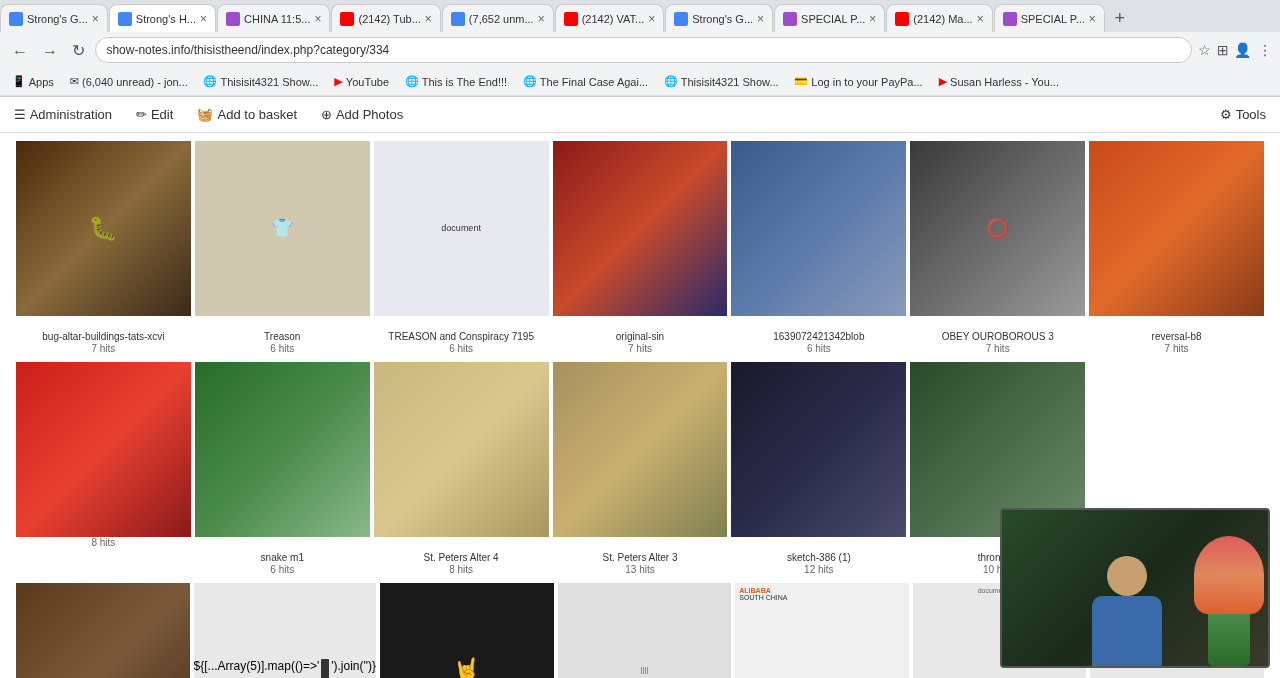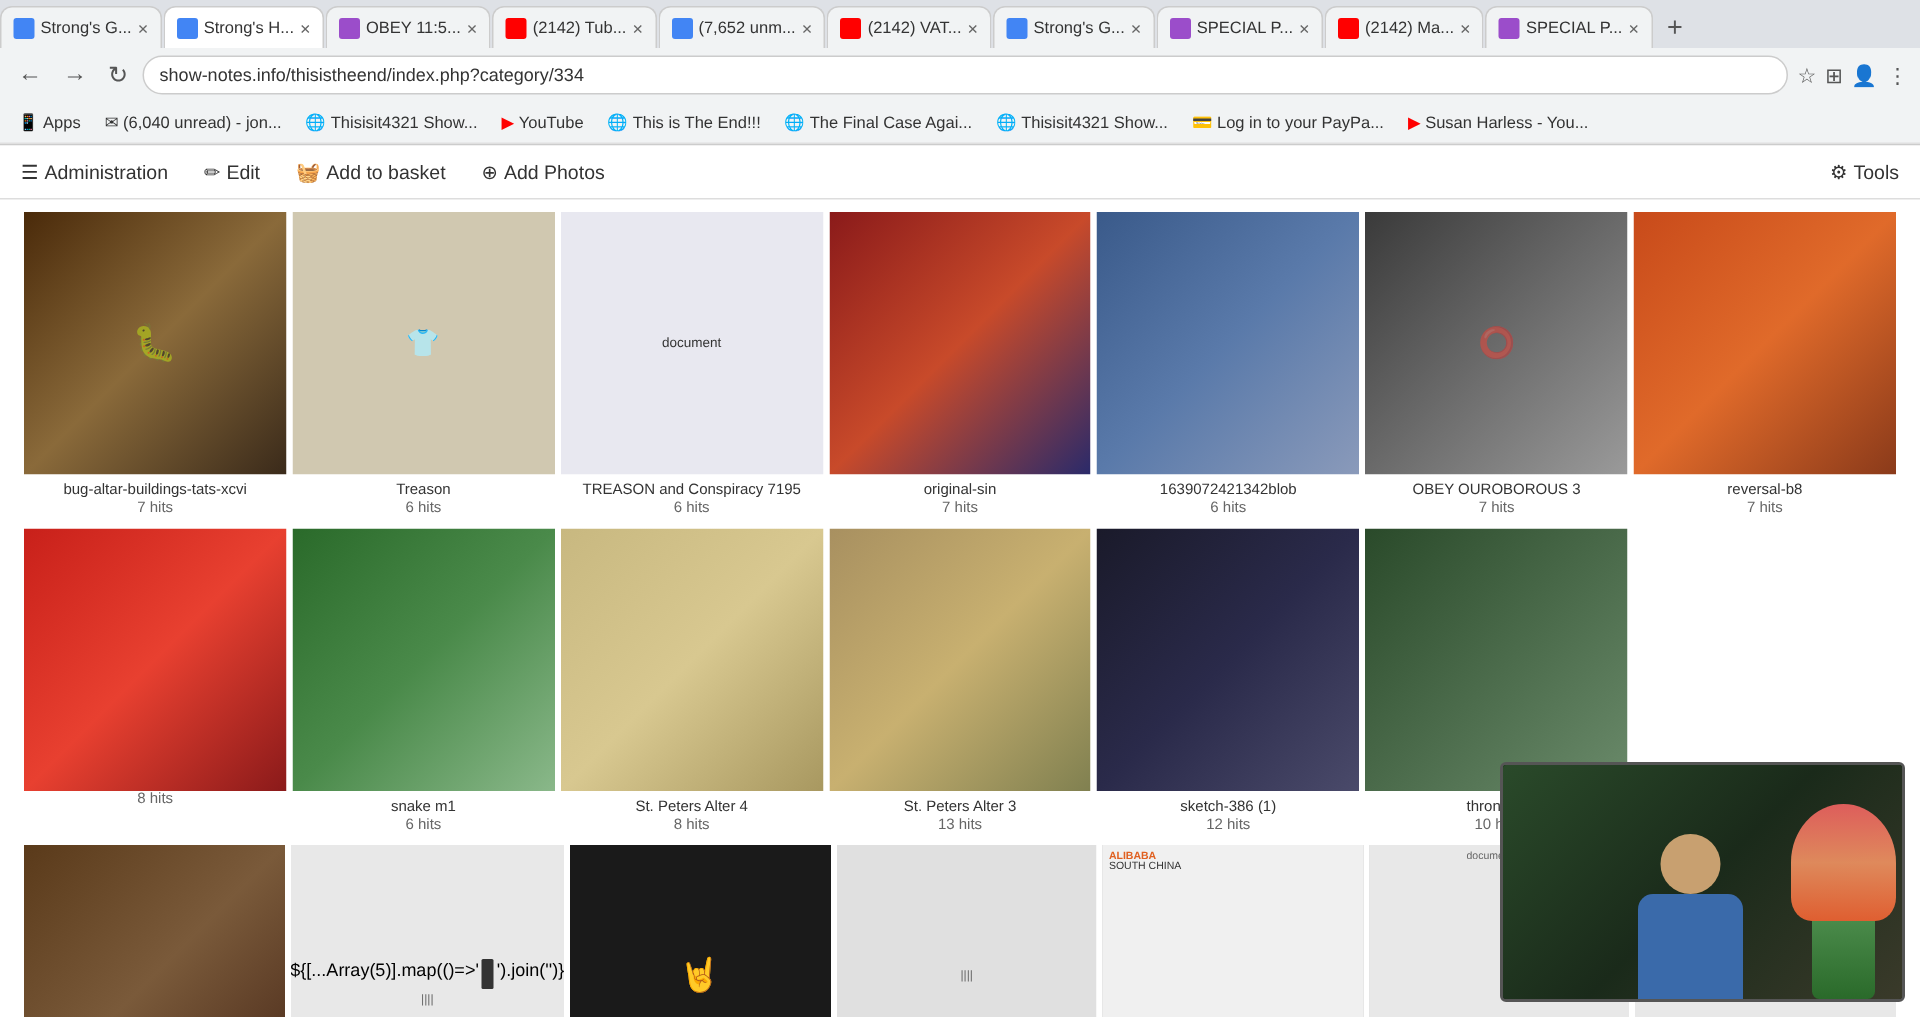--- a/index.html
+++ b/index.html
@@ -28,21 +28,21 @@
     
     .page-toolbar { display: flex; align-items: center; padding: 4px 8px; background: #fff; border-bottom: 1px solid #ddd; gap: 12px; height: 36px; }
     .toolbar-btn { display: flex; align-items: center; gap: 4px; font-size: 13px; color: #333; cursor: pointer; padding: 2px 6px; border-radius: 3px; white-space: nowrap; }
 
     
     .main-content { background: #fff; padding: 8px 16px; overflow-y: auto; height: calc(678px - 32px - 36px - 28px - 36px); }
 
     .gallery-grid { display: grid; grid-template-columns: repeat(7, 1fr); gap: 4px; }
     .gallery-item { display: flex; flex-direction: column; align-items: center; cursor: pointer; }
     .gallery-thumb { width: 100%; aspect-ratio: 1; background: #ccc; overflow: hidden; }
-    .gallery-label { font-size: 10px; color: #333; text-align: center; margin-top: 4px; line-height: 1.3; }
+    .gallery-label { font-size: 10px; color: #333; text-align: center; margin-top: 14px; line-height: 1.3; }
     .gallery-hits { font-size: 10px; color: #666; text-align: center; }
 
     
     .thumb-brown { background: #6b4c2a; }
 
     
     .video-overlay { position: fixed; bottom: 10px; right: 10px; width: 270px; height: 160px; background: #1a1a1a; border: 2px solid #555; z-index: 1000; border-radius: 4px; overflow: hidden; }
     .video-content { width: 100%; height: 100%; display: flex; align-items: center; justify-content: center; }
     .video-bg { width: 100%; height: 100%; background: linear-gradient(135deg, #2a4a2a 0%, #1a2a1a 50%, #3a3a2a 100%); display: flex; flex-direction: column; align-items: center; justify-content: center; position: relative; }
 
@@ -60,21 +60,21 @@
       <span class="tab-title">Strong's G...</span>
       <span class="tab-close">×</span>
     </div>
     <div class="tab active">
       <div class="tab-favicon" style="background:#4285f4;border-radius:2px;"></div>
       <span class="tab-title">Strong's H...</span>
       <span class="tab-close">×</span>
     </div>
     <div class="tab">
       <div class="tab-favicon" style="background:#9b4dca;border-radius:2px;"></div>
-      <span class="tab-title">OBEY 11:5...</span>
+      <span class="tab-title">CHINA 11:5...</span>
       <span class="tab-close">×</span>
     </div>
     <div class="tab">
       <div class="tab-favicon" style="background:#ff0000;border-radius:2px;"></div>
       <span class="tab-title">(2142) Tub...</span>
       <span class="tab-close">×</span>
     </div>
     <div class="tab">
       <div class="tab-favicon" style="background:#4285f4;border-radius:2px;"></div>
       <span class="tab-title">(7,652 unm...</span>

